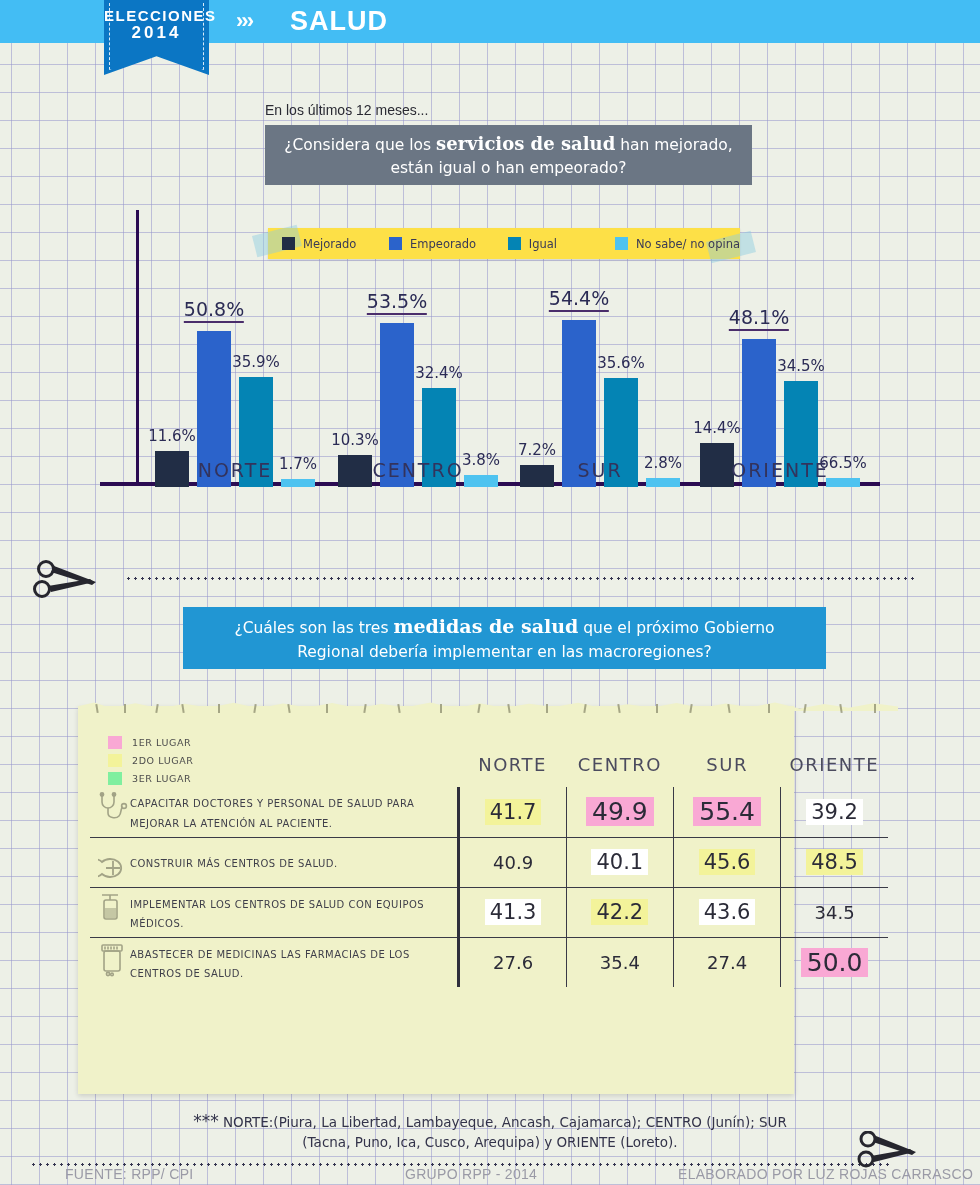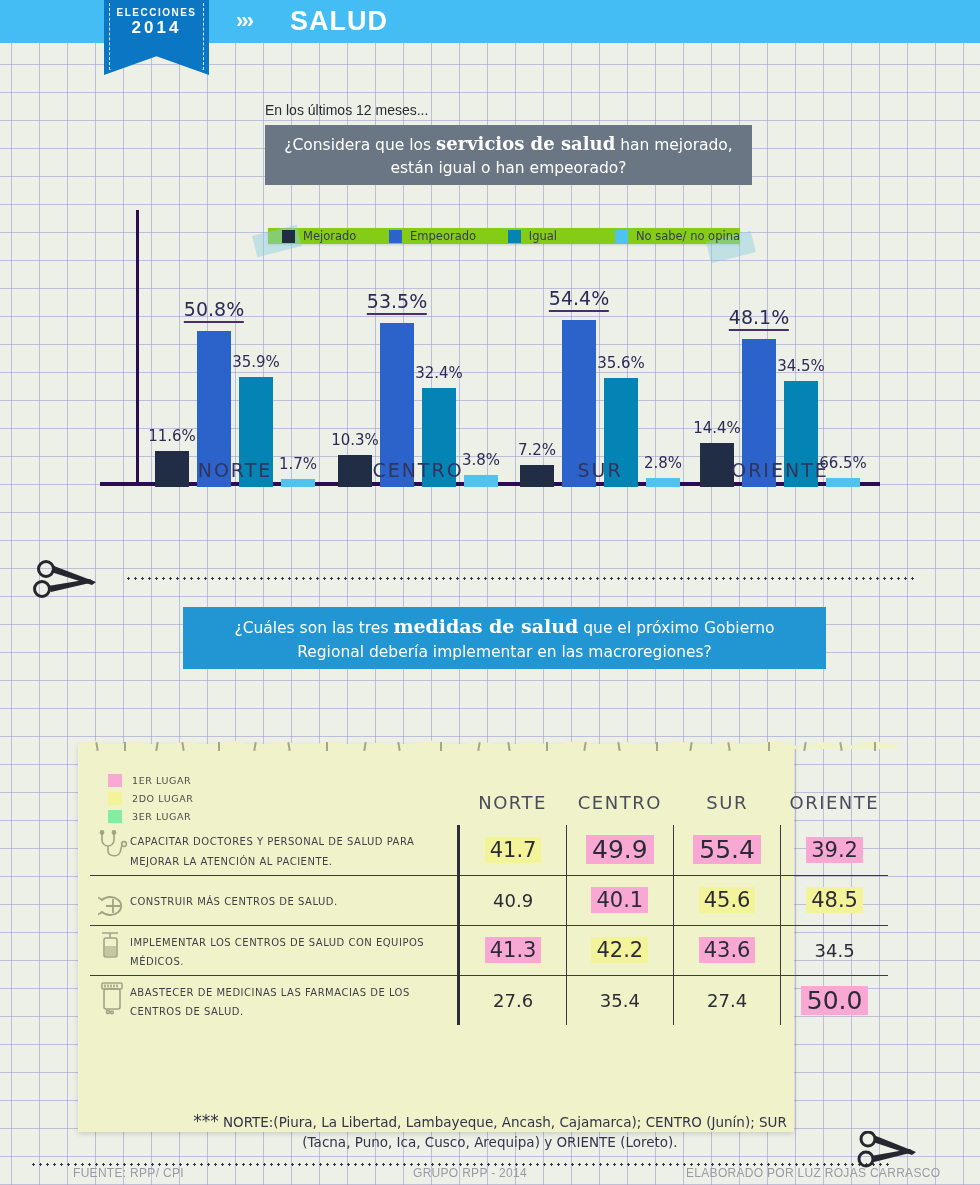--- a/index.html
+++ b/index.html
@@ -38,21 +38,21 @@
     position:absolute;left:5px;top:3px;width:95px;height:67px;
     border:1px dashed rgba(255,255,255,.85);
     border-top:none;
     clip-path: polygon(0 0, 100% 0, 100% 100%, 50% 74%, 0 100%);
   }
   #ribbon .rib-txt{
     position:absolute;left:0;top:8px;width:105px;text-align:center;
     color:#fff;font-family:"Liberation Sans",sans-serif;font-weight:bold;
     letter-spacing:1.5px;line-height:1.05;
   }
-  #ribbon .rib-l1{font-size:10px;}
+  #ribbon .rib-l1{font-size:15px;}
   #ribbon .rib-l2{font-size:17px;letter-spacing:3px;}
   #title-chevrons{
     position:absolute;left:236px;top:8px;z-index:8;color:#fff;
     font-family:"Liberation Sans",sans-serif;font-weight:bold;font-size:22px;
     letter-spacing:-2px;
   }
   #title-text{
     position:absolute;left:290px;top:6px;z-index:8;color:#fff;
     font-family:"Liberation Sans",sans-serif;font-weight:bold;font-size:27px;
     letter-spacing:1px;
@@ -96,22 +96,22 @@
     font-size:19px; border-bottom:2px solid #4a2d6b; padding-bottom:1px;
     margin-bottom:8px;
   }
   .grp-name{
     position:absolute; left:50%; transform:translateX(-50%); bottom:6px;
     font-family:"DejaVu Sans",sans-serif; font-size:19px; color:#33335c;
     letter-spacing:2px; white-space:nowrap;
   }
   
   #legend{
-    position:absolute;left:268px;top:228px;width:472px;height:16px;z-index:6;
-    background:#84cc16; box-shadow:0 1px 2px rgba(0,0,0,.12);
+    position:absolute;left:268px;top:228px;width:472px;height:31px;z-index:6;
+    background:#fde047; box-shadow:0 1px 2px rgba(0,0,0,.12);
     display:flex;align-items:center;
   }
   #legend .tape{
     position:absolute;width:46px;height:22px;background:rgba(140,205,225,.45);
     transform:rotate(-14deg);
   }
   #legend .tape.l{left:-14px;top:2px;}
   #legend .tape.r{right:-14px;top:8px;}
   .leg-item{display:flex;align-items:center;z-index:2;}
   .leg-sw{width:13px;height:13px;margin-right:8px;}
@@ -127,21 +127,21 @@
   
   #q2-band{
     position:absolute;left:183px;top:607px;width:643px;height:62px;z-index:4;
     background:#2196d3;color:#fff;text-align:center;
     display:flex;align-items:center;justify-content:flex-end;
   }
   #q2-band .q2-inner{font-family:"DejaVu Sans",sans-serif;font-size:15.5px;line-height:1.5;padding:0 16px;}
   #q2-band b{font-family:"DejaVu Serif",serif;font-weight:bold;font-size:19px;}
   
   #paper{
-    position:absolute;left:78px;top:744px;width:716px;height:388px;z-index:3;
+    position:absolute;left:78px;top:706px;width:716px;height:388px;z-index:3;
     background:#f0f2c9;
     box-shadow:0 2px 5px rgba(0,0,0,.14);
   }
   #paper .torn-top{
     position:absolute;left:0;top:-7px;width:820px;height:12px;
     background:#f0f2c9;
     clip-path: polygon(0% 60%, 2% 30%, 4% 75%, 7% 35%, 10% 80%, 13% 40%, 16% 72%, 19% 32%,
       22% 78%, 25% 38%, 28% 70%, 31% 34%, 34% 76%, 37% 42%, 40% 68%, 43% 30%,
       46% 80%, 49% 36%, 52% 74%, 55% 40%, 58% 66%, 61% 32%, 64% 78%, 67% 44%,
       70% 70%, 73% 34%, 76% 76%, 79% 38%, 82% 68%, 85% 30%, 88% 80%, 91% 42%,
@@ -178,41 +178,40 @@
     font-family:"DejaVu Sans",sans-serif;font-size:10px;color:#3f3f4a;
     letter-spacing:.5px;line-height:1.45;text-transform:uppercase;
   }
   .num{
     font-family:"DejaVu Sans",sans-serif;font-size:18px;color:#2b2b38;
     display:inline-block;padding:1px 5px;
   }
   .num.hl{font-size:21px;}
   .num.hl1{background:#f9a8d4;font-size:25px;padding:0 6px;}
   .num.hl2{background:#f3f39a;}
-  .num.hl3{background:#f9a8d4;}
+  .num.hl3{background:#ffffff;}
   .ricon{position:absolute;left:8px;width:30px;height:34px;opacity:.6;}
   
   #footnote{
     position:absolute;left:95px;top:1110px;width:790px;z-index:4;
     font-family:"DejaVu Sans",sans-serif;font-size:13.5px;color:#33334a;
     text-align:center;line-height:1.35;
   }
   #footnote .stars{font-size:17px;}
   
   #cut2{position:absolute;left:0;top:1155px;width:980px;height:30px;z-index:4;}
   #cut2 .dots{
     position:absolute;left:30px;top:8px;width:860px;height:3px;
     background-image:radial-gradient(circle,#33334e 1.2px,transparent 1.3px);
     background-size:7px 3px;
   }
   .foot-tx{
     position:absolute;top:1166px;z-index:5;
-    font-family:"Liberation Sans",sans-serif;font-size:12px;color:#9a9aa6;
+    font-family:"Liberation Sans",sans-serif;font-size:14px;color:#9a9aa6;
     letter-spacing:.3px;
-    margin-left:8px;
   }
 </style>
 </head>
 <body>
 
 <div id="grid-bg"></div>
 
 <div id="topbar"></div>
 
 <div id="ribbon">

